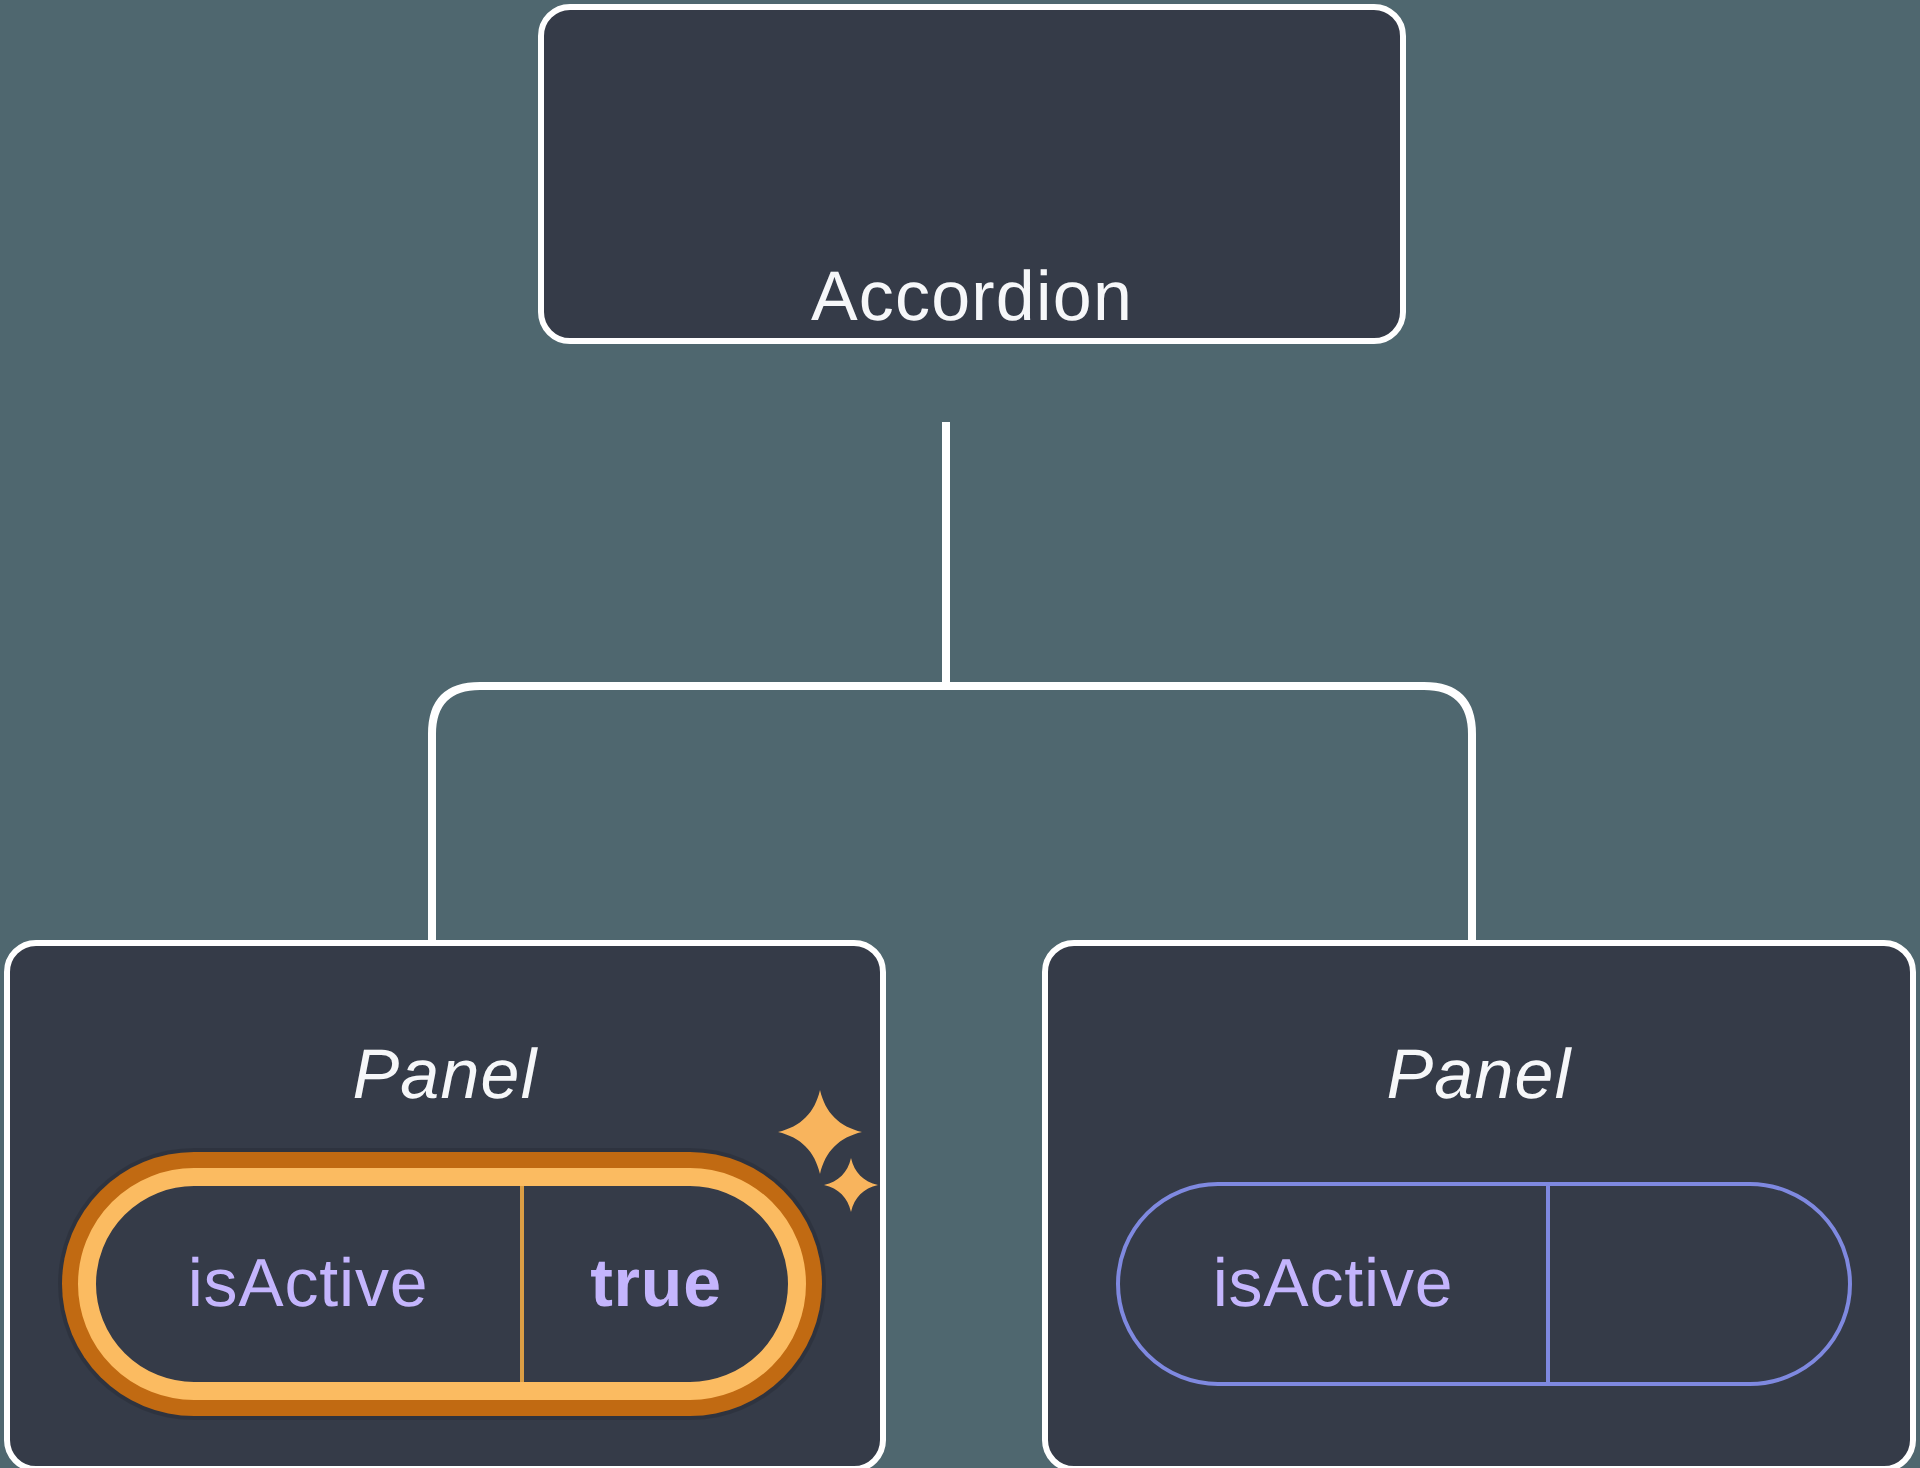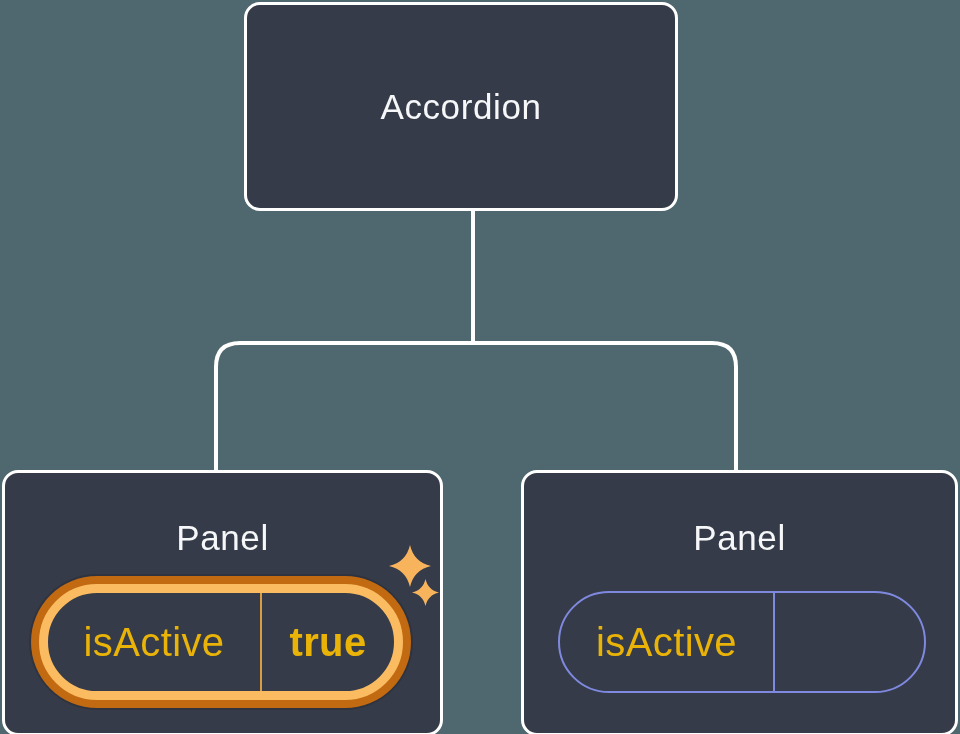--- a/index.html
+++ b/index.html
@@ -11,41 +11,41 @@
   .connectors{position:absolute;left:0;top:0;width:960px;height:734px;pointer-events:none;}
 
   .node{
     position:absolute;
     background:#353B48;
     border:3px solid #FFFFFF;
     border-radius:16px;
     box-sizing:border-box;
   }
   .node-root{
-    left:244px;top:2px;width:434px;height:209px;
-    display:flex;align-items:center;justify-content:center;
+    left:269px;top:2px;width:434px;height:170px;
+    display:flex;align-items:flex-end;justify-content:center;
   }
   .node-label{
     color:#F6F7F9;font-size:35px;font-weight:500;letter-spacing:0.6px;
   }
   .panel-left{left:2px;top:470px;width:441px;height:266px;}
   .panel-right{left:521px;top:470px;width:437px;height:266px;}
   .panel-title{
     position:absolute;left:0;top:45px;width:100%;height:40px;line-height:40px;
-    text-align:center;color:#F6F7F9;font-size:35px;font-weight:500;letter-spacing:0.6px;
+    text-align:center;color:#F6F7F9;font-size:35px;font-weight:500;letter-spacing:0.6px;font-style:italic;
   }
 
   .pill{
     position:absolute;box-sizing:border-box;
     display:flex;align-items:stretch;
     background:#353B48;
   }
   .pill-cell{
     display:flex;align-items:center;justify-content:center;
-    color:#eab308;font-size:40px;letter-spacing:0.4px;
+    color:#c4b5fd;font-size:34px;letter-spacing:0.4px;
   }
   .pill-active{
     left:34px;top:111px;width:364px;height:116px;border-radius:60px;
     border:9px solid #FBBB61;
     box-shadow:0 0 0 8px #C16A12, 0 0 0 10px rgba(0,0,0,0.12);
   }
   .pill-active .cell-key{width:212px;}
   .pill-active .cell-val{width:132px;font-weight:700;}
   .pill-active .pill-divider{width:2px;background:#DB9D44;}
 

